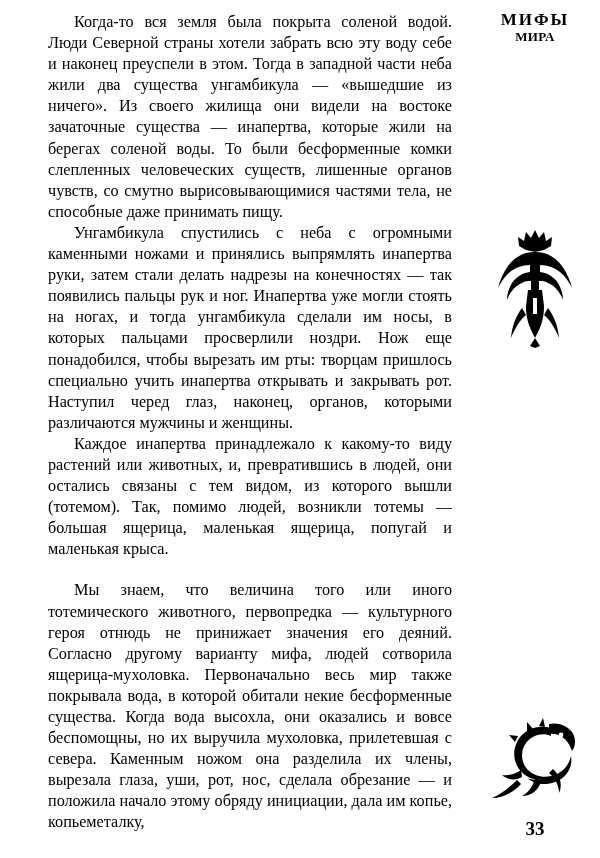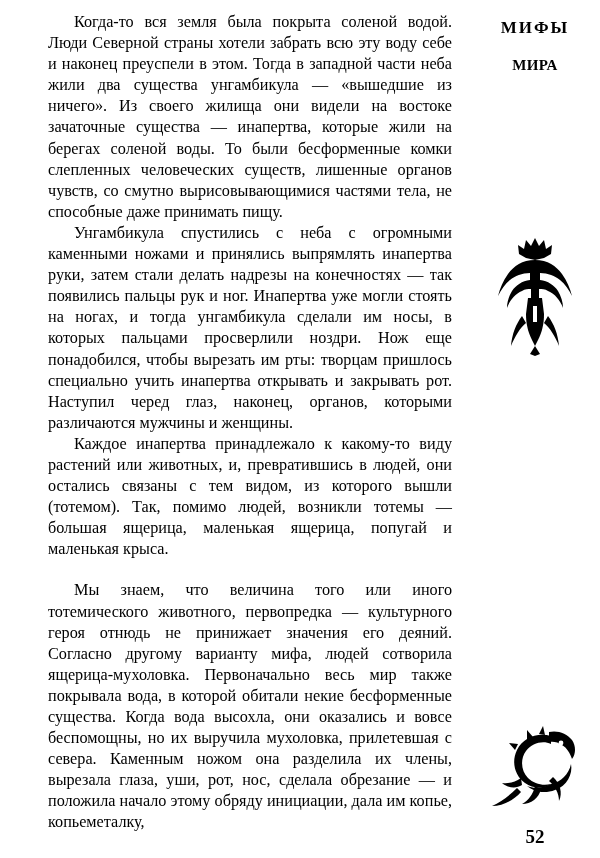--- a/index.html
+++ b/index.html
@@ -19,21 +19,21 @@
   .page {
     position: absolute;
     inset: 0;
     padding-left: 8px;
   }
 
   
   .margin-col {
     position: absolute;
     left: 470px;
-    top: 8px;
+    top: 0;
     width: 130px;
     height: 620px;
   }
 
   .running-head {
     position: absolute;
     top: 10px;
     left: 0;
     width: 130px;
     text-align: center;
@@ -45,24 +45,23 @@
     letter-spacing: 2px;
     line-height: 20px;
   }
   .running-head .rh-sub1 {
     font-size: 10.5px;
     letter-spacing: 0.4px;
     line-height: 16px;
     margin-top: 2px;
   }
   .running-head .rh-sub2 {
-    font-size: 15px;
+    font-size: 13px;
     letter-spacing: 0.4px;
     line-height: 14px;
-    margin-top: 20px;
   }
 
   .orn {
     position: absolute;
     left: 0;
     width: 130px;
     text-align: center;
     color: #000;
   }
   .orn-1 { top: 228px; }
@@ -156,16 +155,16 @@
           <path d="M34 52 C28 56 22 58 15 57 C21 62 29 63 35 59 Z"></path>
           <path d="M48 60 C46 68 42 74 35 78 C44 78 52 72 54 63 Z"></path>
           <path d="M62 55 C68 60 72 67 72 75 C76 67 73 57 66 51 Z"></path>
 
           <path d="M64 58 C74 56 82 48 84 38 C86 48 80 60 68 64 C58 68 47 66 40 60 C47 63 56 62 64 58 Z"></path>
           <path d="M30 62 C22 70 14 76 5 80 C16 80 27 74 34 66 Z"></path>
         </g>
       </svg>
     </div>
 
-    <div class="page-number">52</div>
+    <div class="page-number">33</div>
   </div>
 
 </div>
 
 </body></html>

